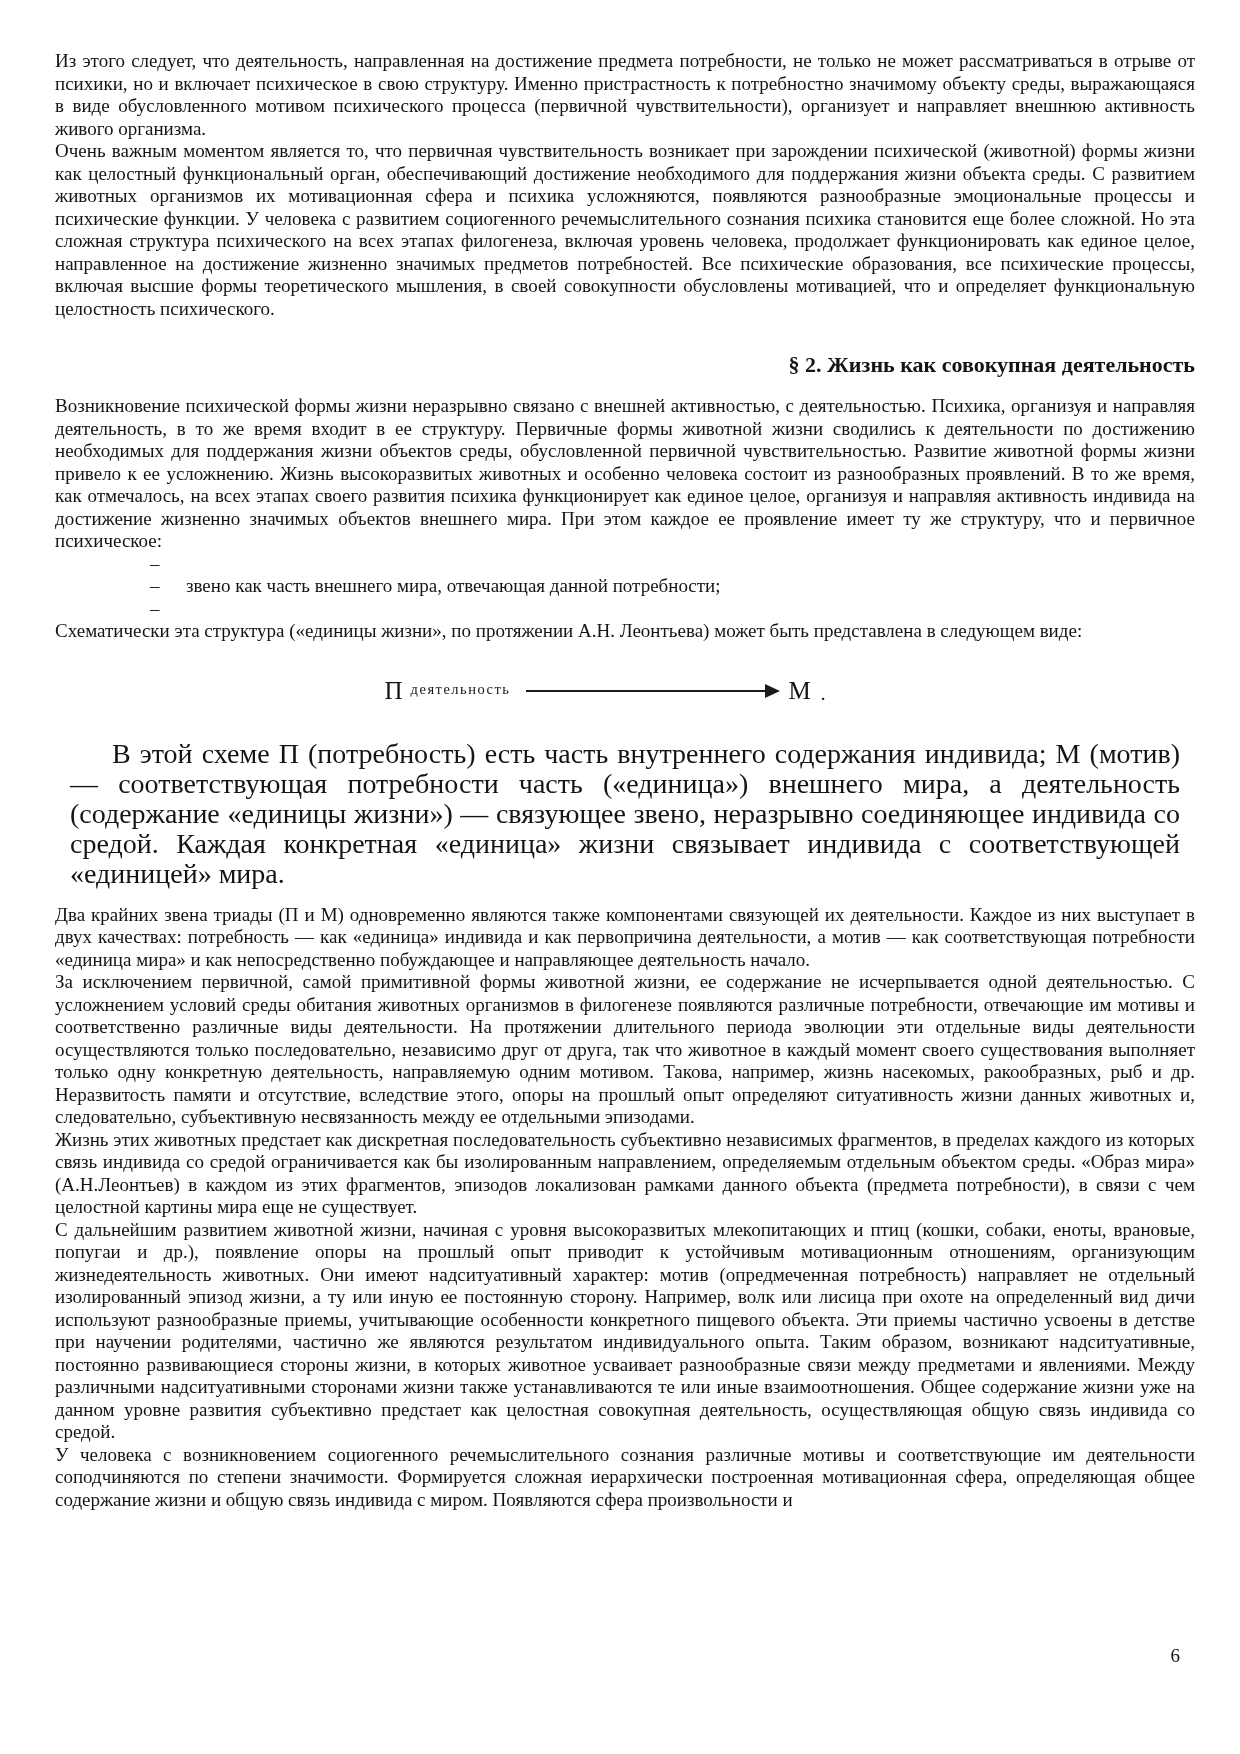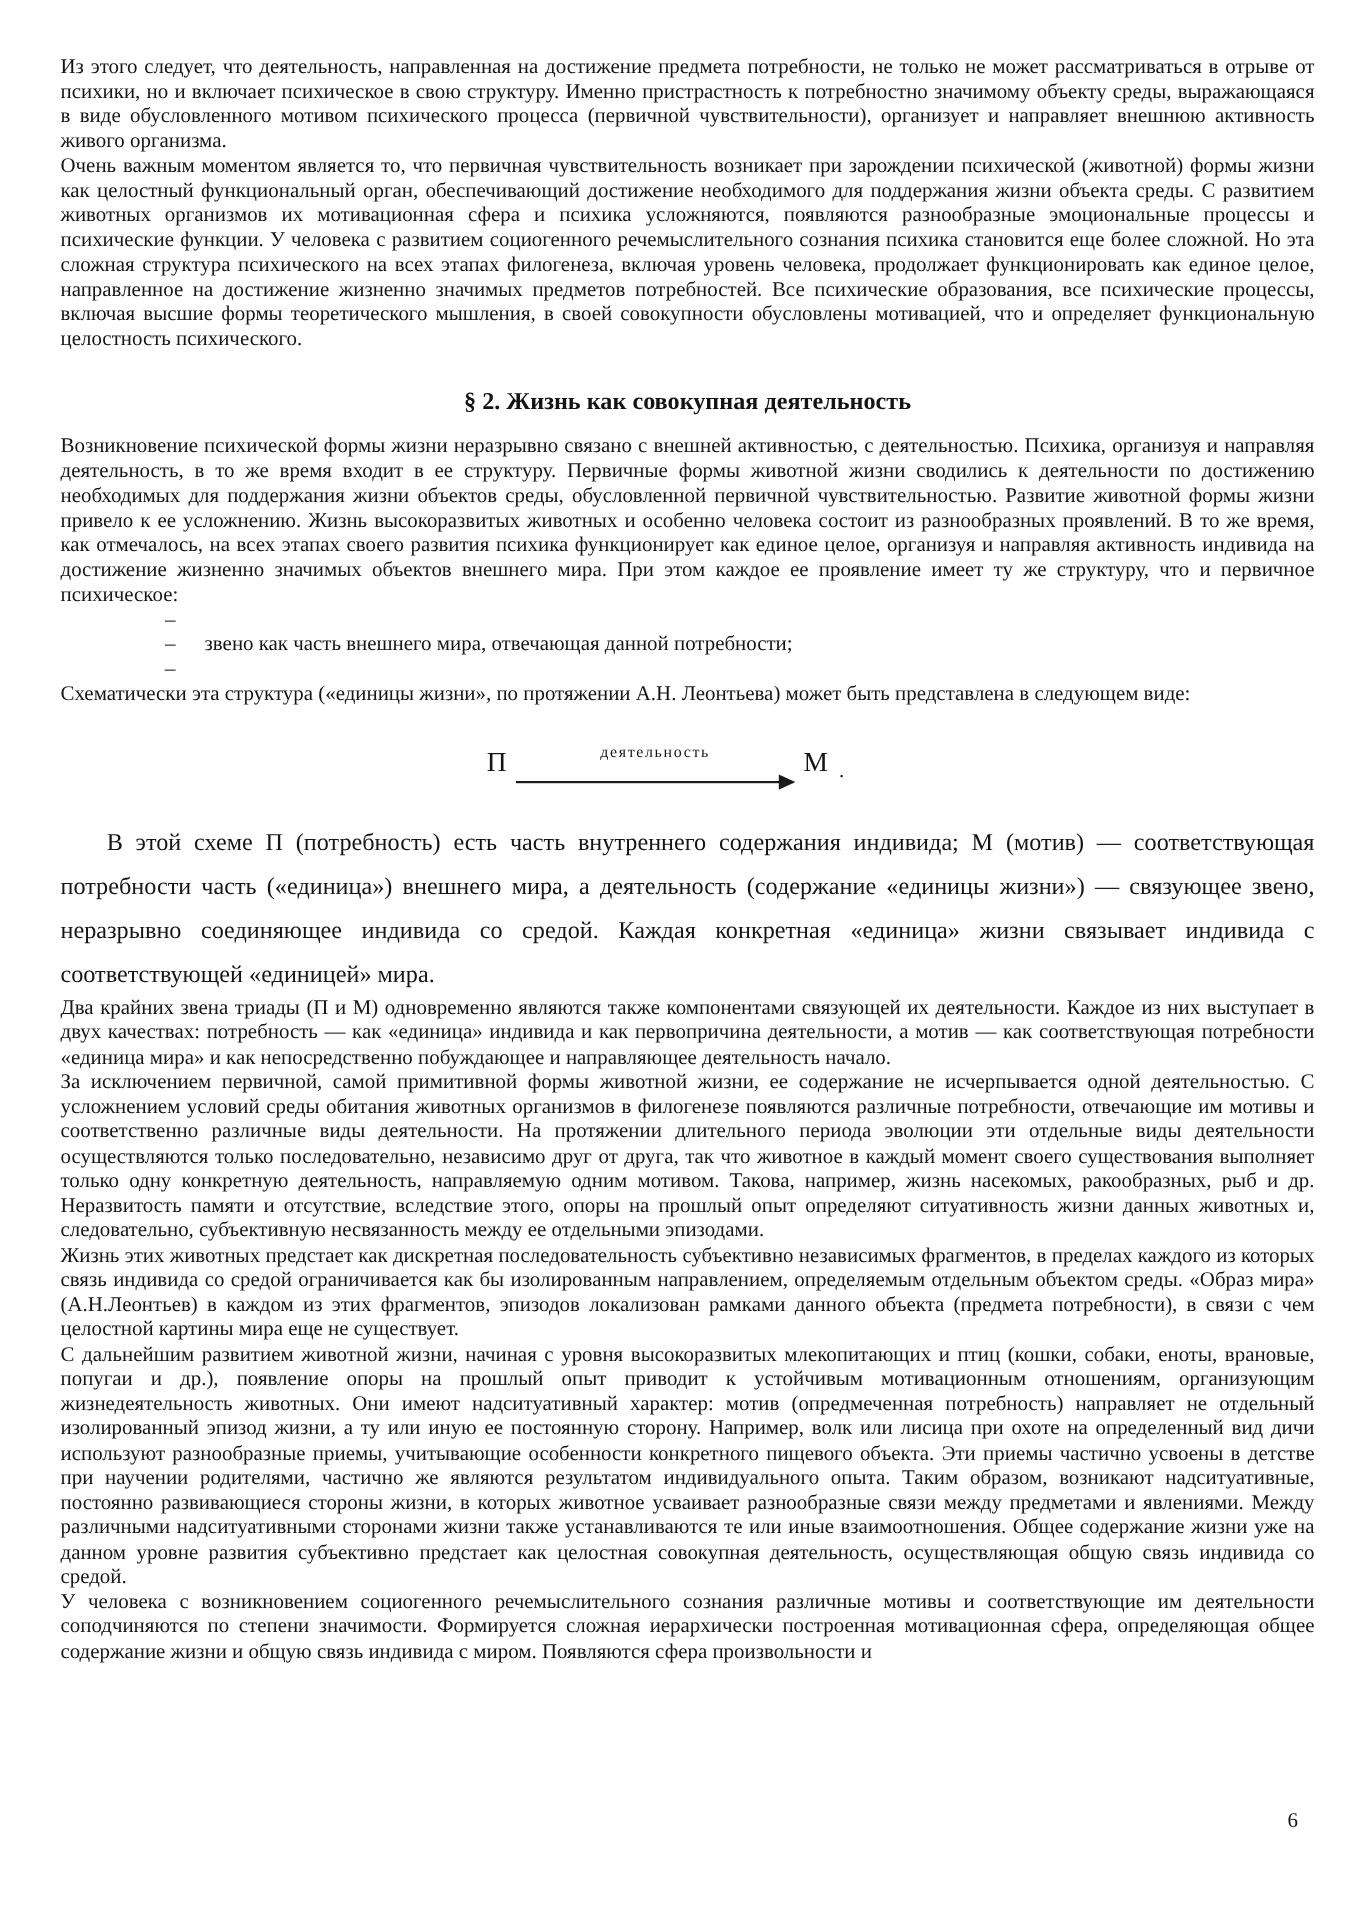--- a/index.html
+++ b/index.html
@@ -23,21 +23,21 @@
   p.body {
     margin: 0;
     font-size: 19px;
     line-height: 22.5px;
     text-align: justify;
   }
   .heading {
     margin: 32px 0 17px 0;
     font-size: 22px;
     font-weight: bold;
-    text-align: center;
+    text-align: right;
     line-height: 26px;
   }
   .bullet {
     display: flex;
     padding-left: 95px;
     font-size: 19px;
     line-height: 22.5px;
   }
   .bullet .dash {
     flex: 0 0 36px;
@@ -48,21 +48,21 @@
   }
   .diagram {
     display: flex;
     align-items: center;
     justify-content: center;
     margin: 34px 40px 34px 0;
     font-size: 25px;
   }
   .arrow-wrap {
     display: flex;
-    flex-direction: column;
+    flex-direction: row;
     align-items: center;
     margin: 0 8px;
     gap: 16px;
   }
   .arrow-label {
     font-size: 14.5px;
     letter-spacing: 1.5px;
     line-height: 15px;
     margin-bottom: 2px;
   }
@@ -83,23 +83,23 @@
     border-left: 15px solid #1b1b1b;
     border-top: 7px solid transparent;
     border-bottom: 7px solid transparent;
   }
   .dg-dot {
     font-size: 19px;
     margin-left: 10px;
     align-self: flex-end;
   }
   .emphasis {
-    margin: 0;
-    font-size: 22px;
-    line-height: 40px;
+    margin: 15px;
+    font-size: 28px;
+    line-height: 30px;
     text-align: justify;
     text-indent: 42px;
   }
   .pagenum {
     position: absolute;
     top: 1645px;
     right: 60px;
     font-size: 19px;
   }
 </style>

